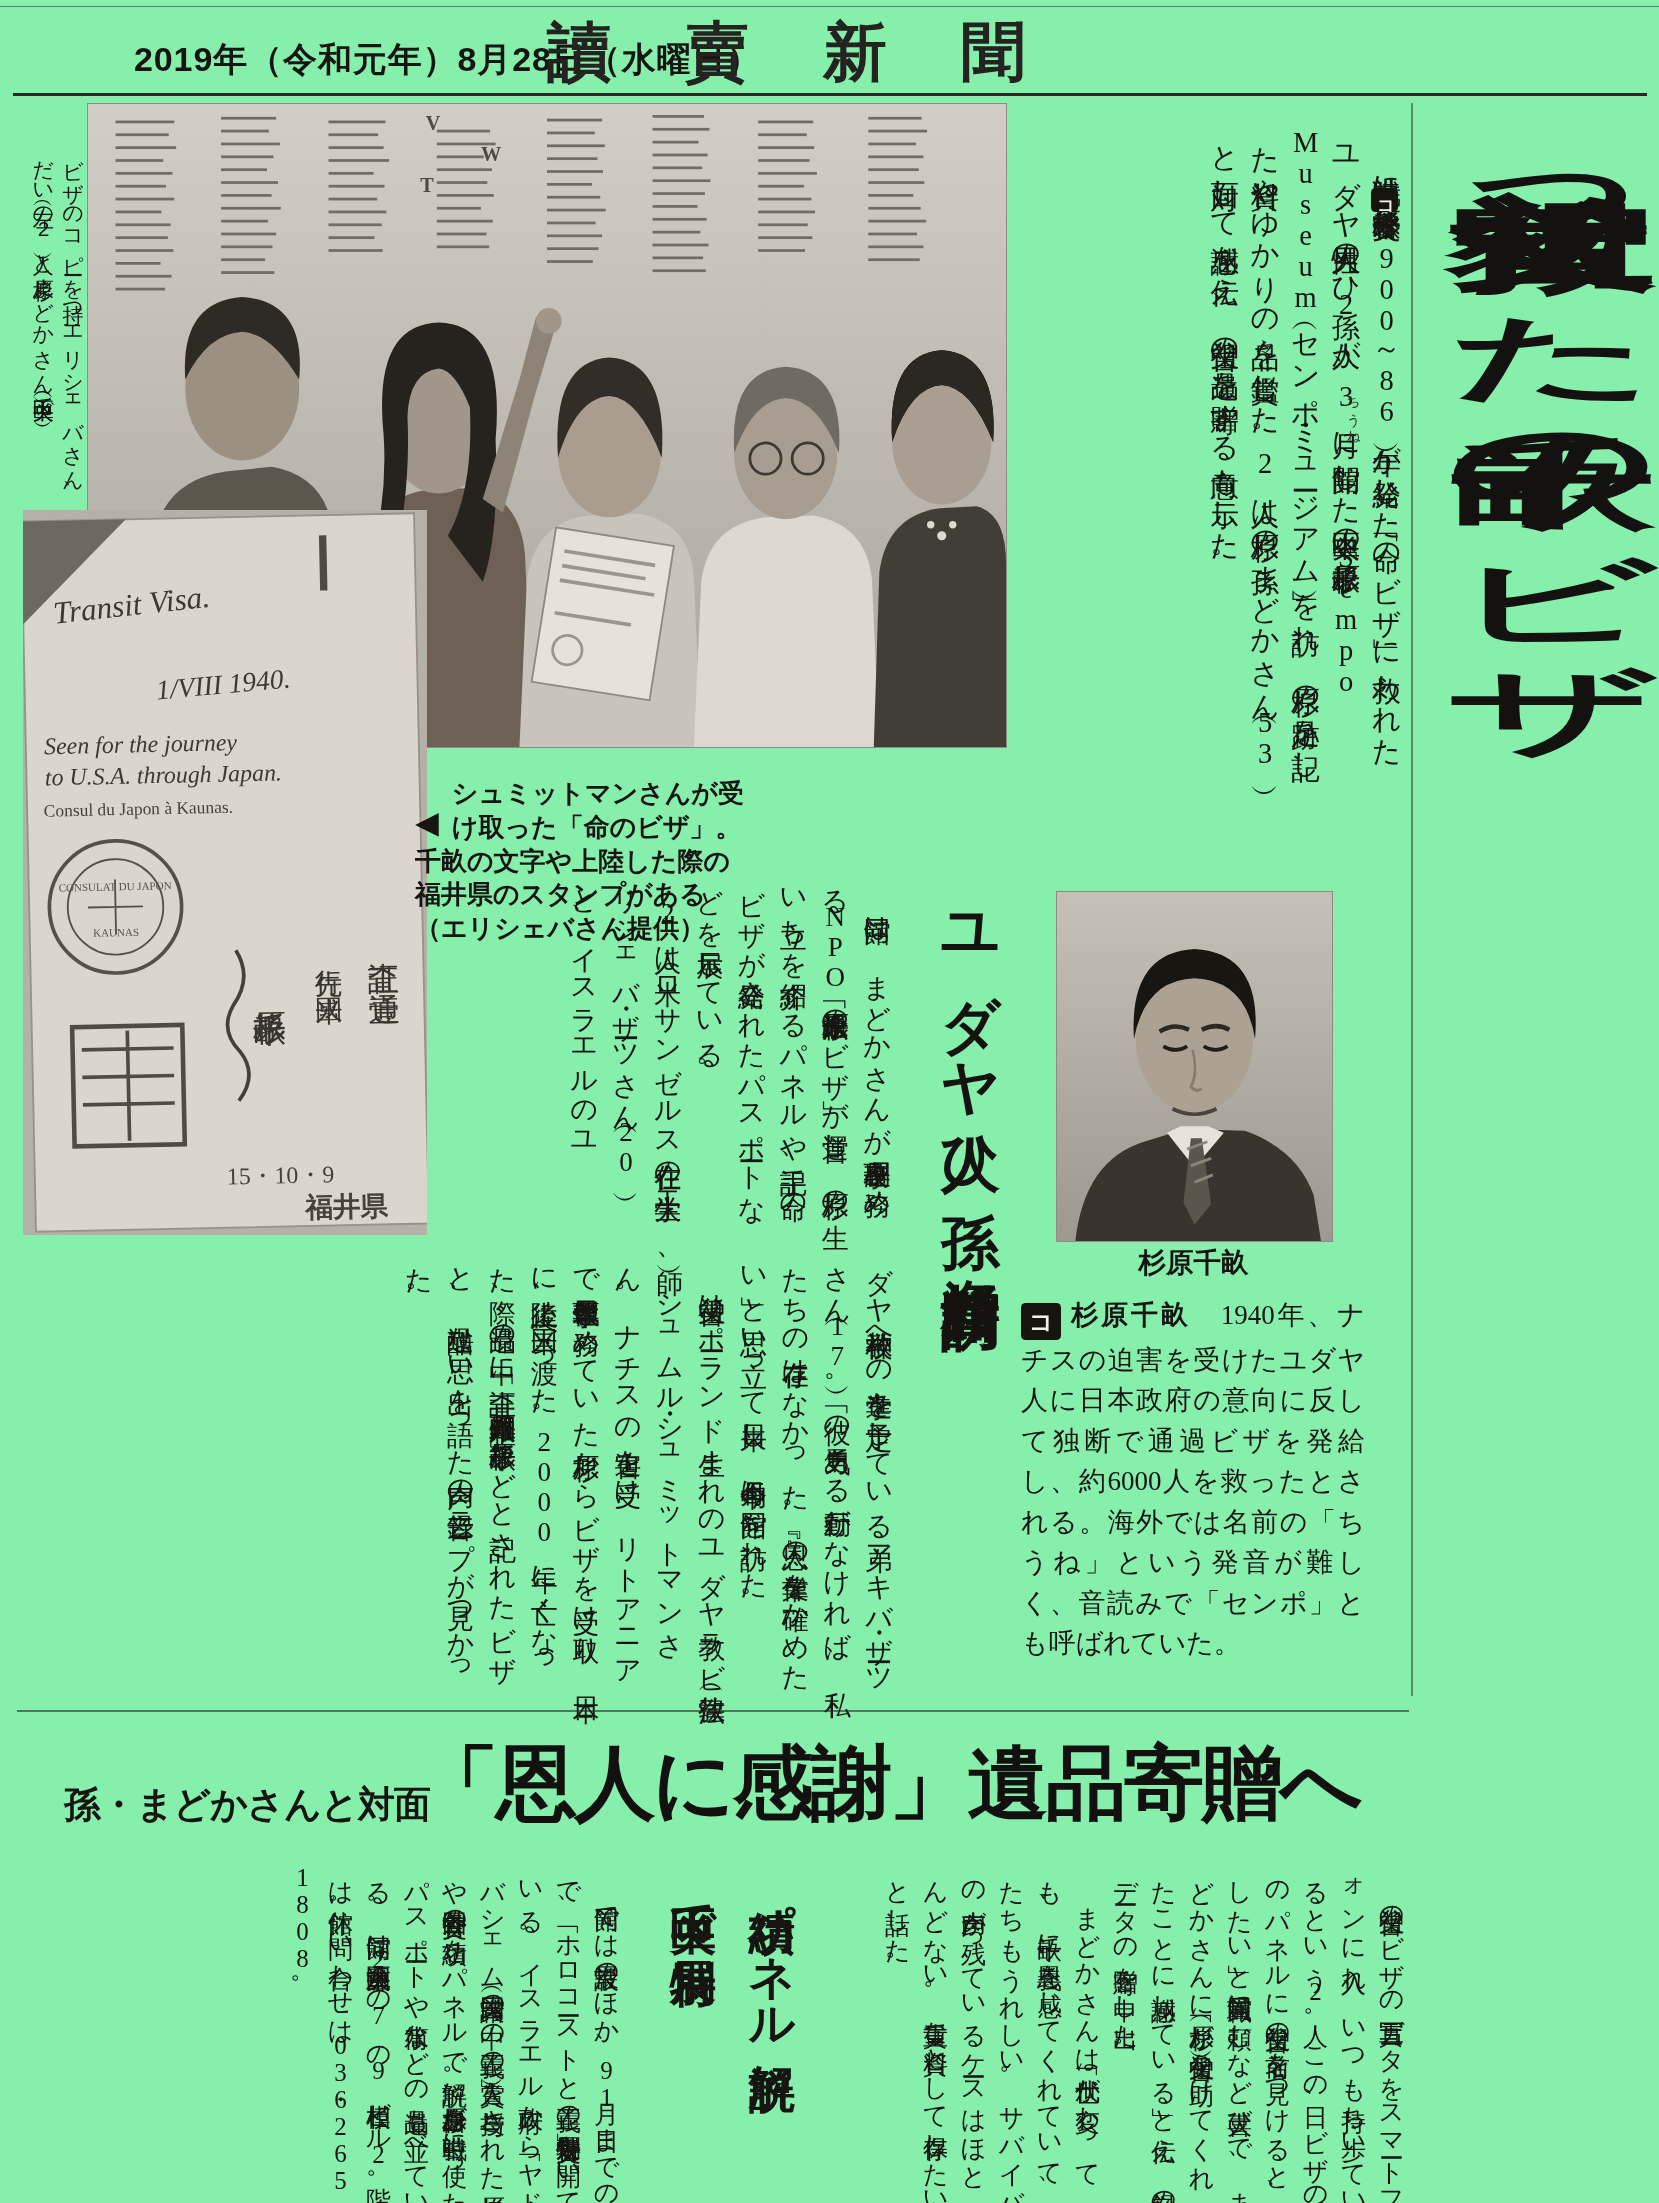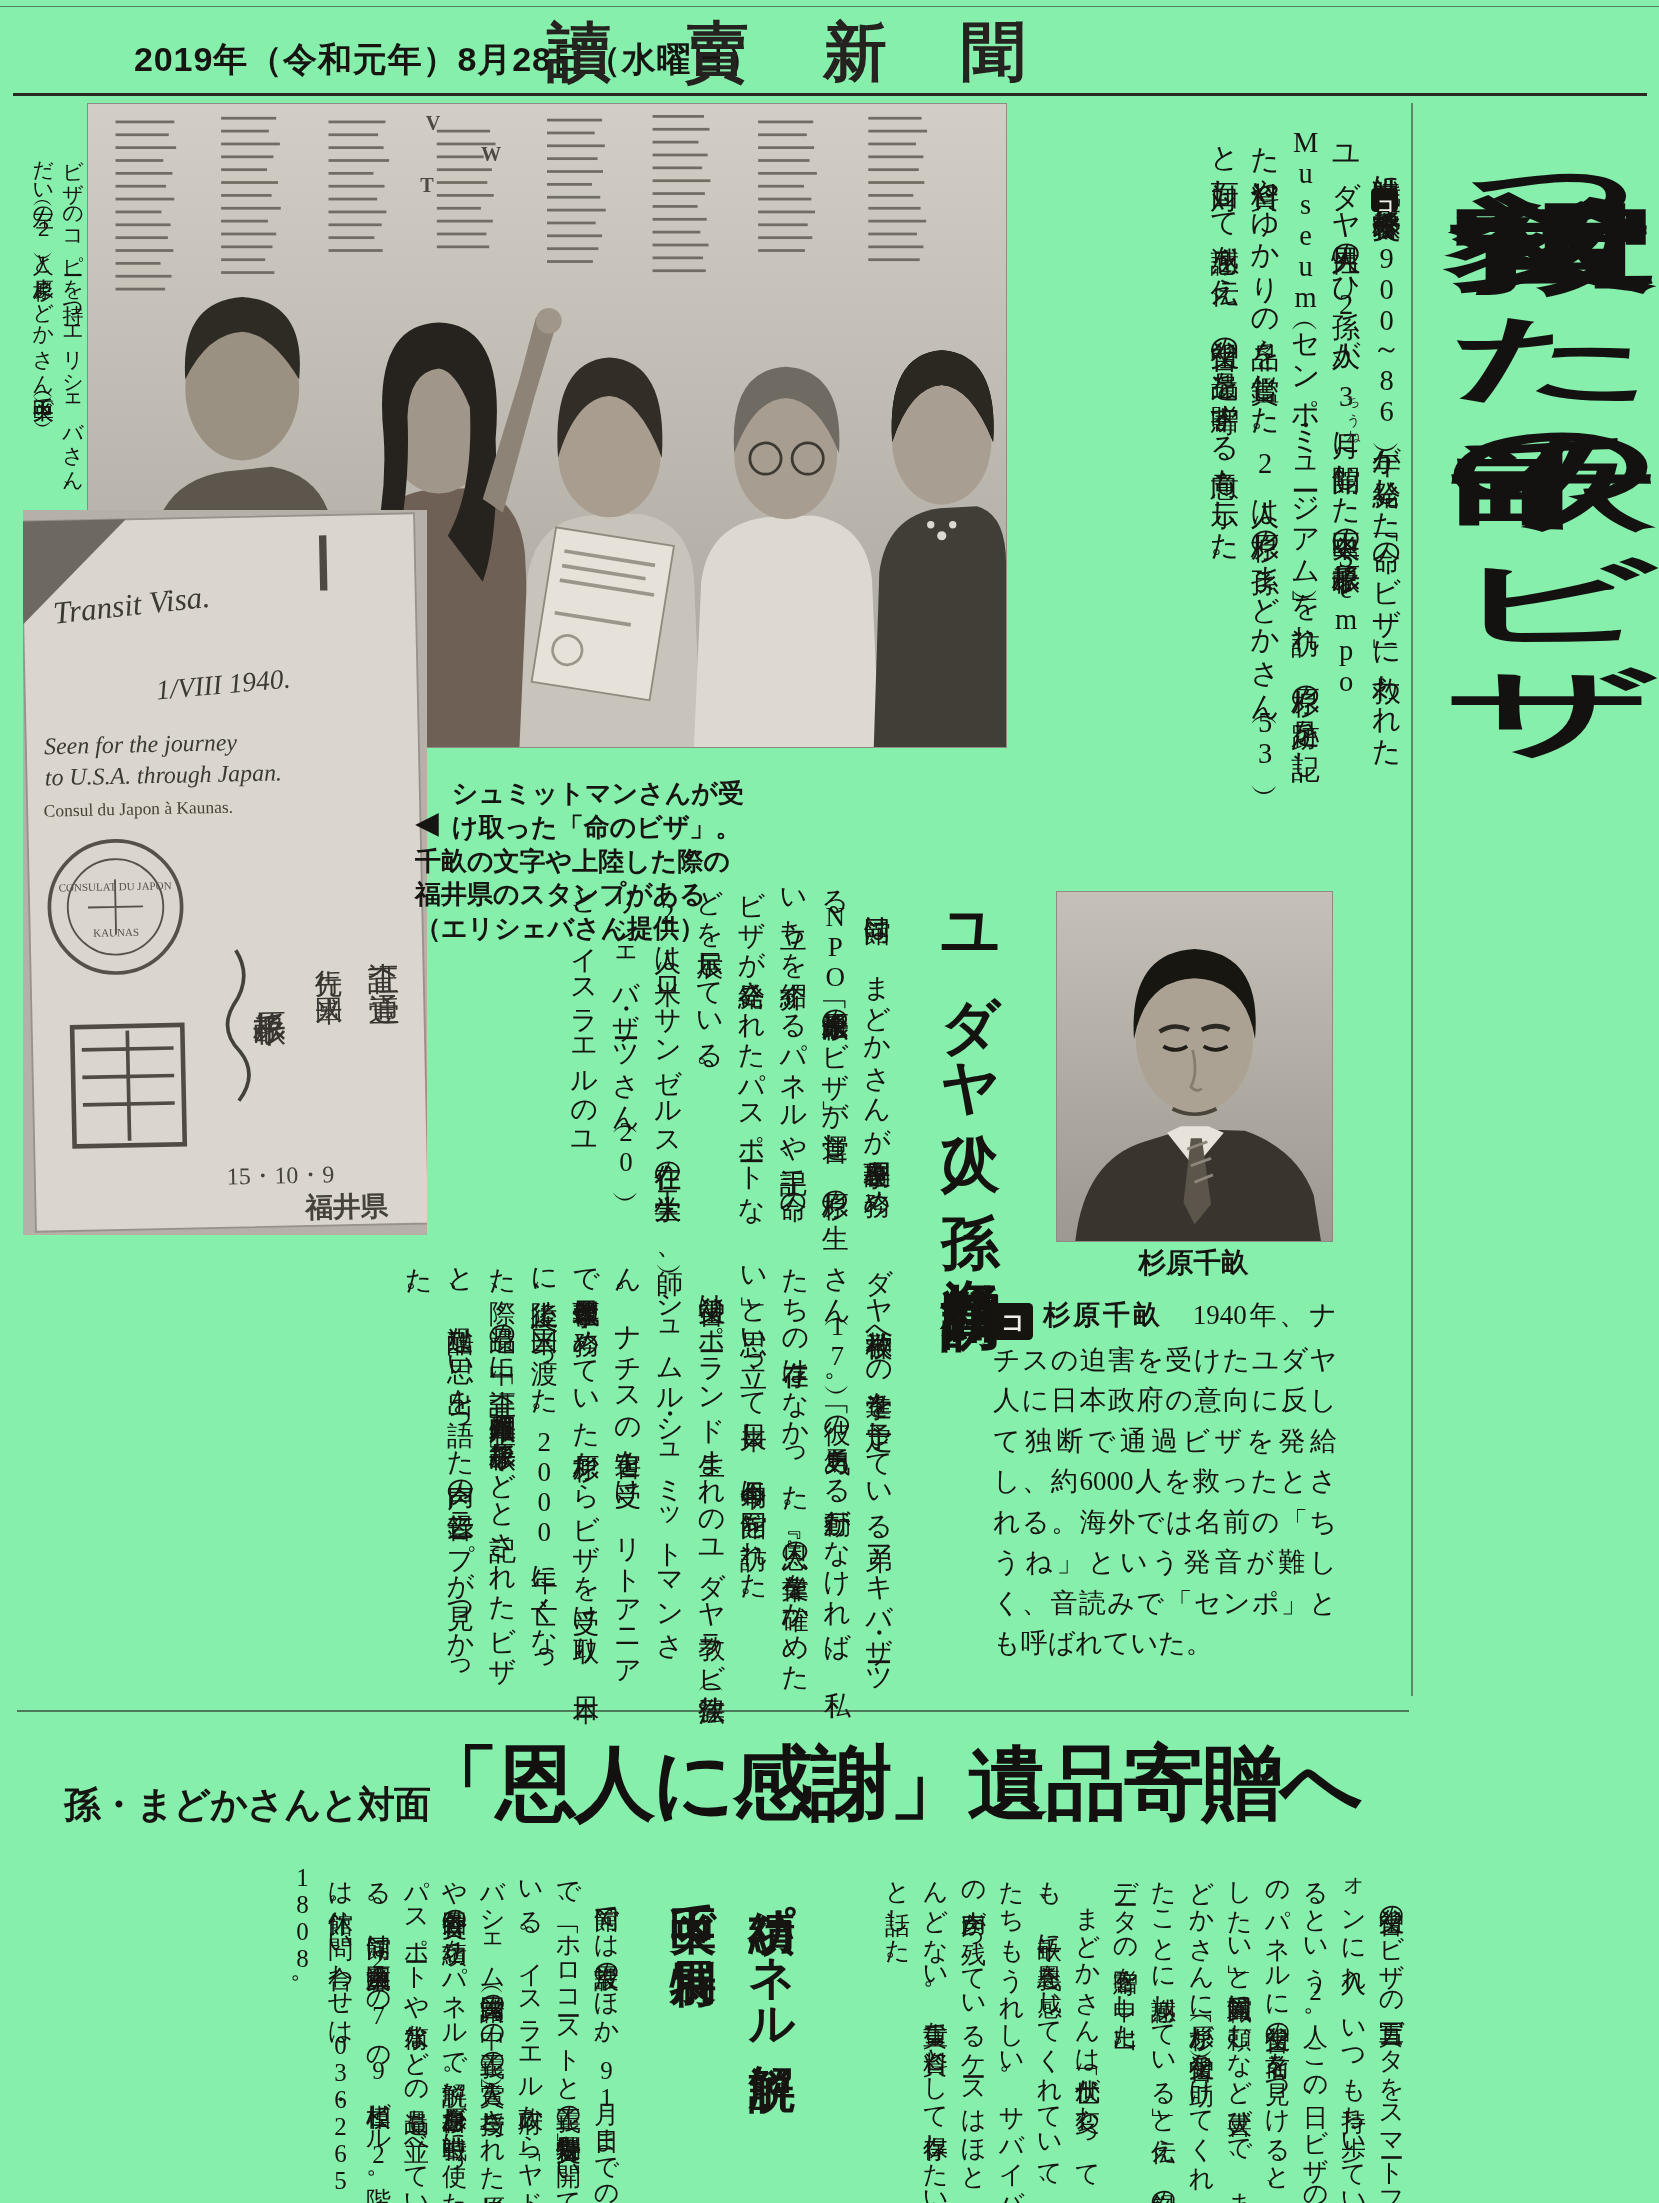--- a/index.html
+++ b/index.html
@@ -38,21 +38,21 @@
   #visa-caption .tri{float:left;font-size:31px;margin:26px 13px 0 0;}
   
   #sub-headline{left:912px;top:878px;width:101px;height:826px;font-size:59px;font-weight:bold;
     line-height:1.45;letter-spacing:3.7px;color:#141310;}
   
   #body-part1{left:464px;top:871px;width:433px;height:360px;font-size:27px;line-height:1.55;}
   #body-part2{left:39px;top:1249px;width:860px;height:439px;font-size:27px;line-height:1.55;}
   
   #portrait{left:1056px;top:891px;width:275px;height:349px;border:0.9px solid #8f8b83;}
   #portrait-caption{left:1056px;top:1245px;width:275px;text-align:center;font-size:27.5px;font-weight:bold;}
-  #bio-block{left:993px;top:1295px;width:344px;height:404px;font-size:27px;line-height:1.5;text-align:justify;}
+  #bio-block{left:1021px;top:1295px;width:344px;height:404px;font-size:27px;line-height:1.5;text-align:justify;}
   #bio-block .person-icon{width:40px;height:37px;font-size:24px;line-height:37px;margin-right:7.3px;vertical-align:-5.5px;}
   #bio-name{font-weight:bold;}
   
   #section-rule{left:16.5px;top:1710px;width:1392px;height:1.8px;opacity:.6;}
   #banner-kicker{left:64px;top:1780px;font-size:37px;font-weight:bold;letter-spacing:-0.9px;text-align:right;}
   #banner-headline{left:418px;top:1730px;font-size:81px;font-weight:bold;letter-spacing:-2.8px;color:#121110;}
   
   #bottom-body1{left:820px;top:1864px;width:590px;height:342px;font-size:25px;line-height:1.52;}
   #bottom-subheadline{left:636px;top:1872px;width:176px;height:336px;font-size:46px;font-weight:bold;line-height:1.72;}
   #bottom-body2{left:37px;top:1864px;width:588px;height:342px;font-size:25px;line-height:1.52;}

